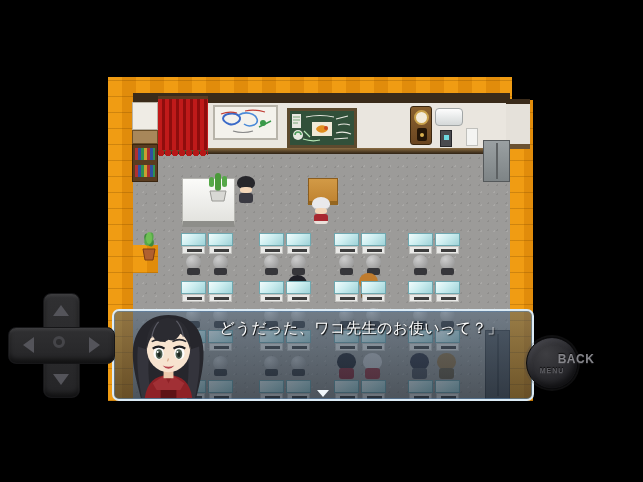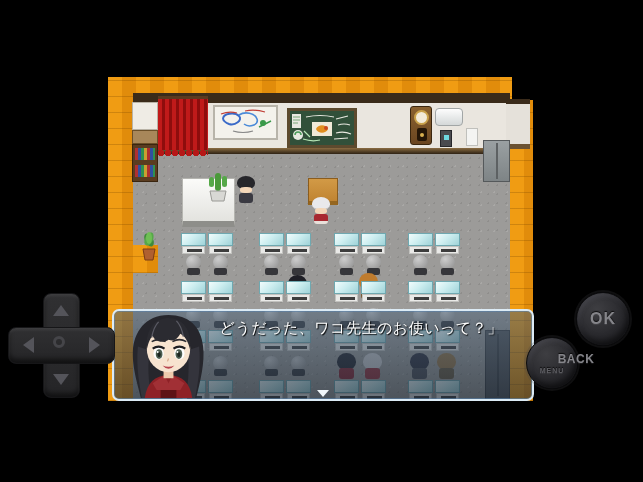--- a/index.html
+++ b/index.html
@@ -443,19 +443,18 @@
 
   <div class="dpad">
     <div class="dpad-bar bar-v"></div>
     <div class="dpad-bar bar-h"></div>
     <div class="tri arr-up"></div>
     <div class="tri arr-down"></div>
     <div class="tri arr-left"></div>
     <div class="tri arr-right"></div>
     <div class="dpad-center"></div>
   </div>
-  <div class="round-btn btn-ok">OK</div>
   <div class="round-btn btn-back">
     <span class="main">BACK</span>
     <span class="sub">MENU</span>
   </div>
 
 </div>
 
 </body></html>

